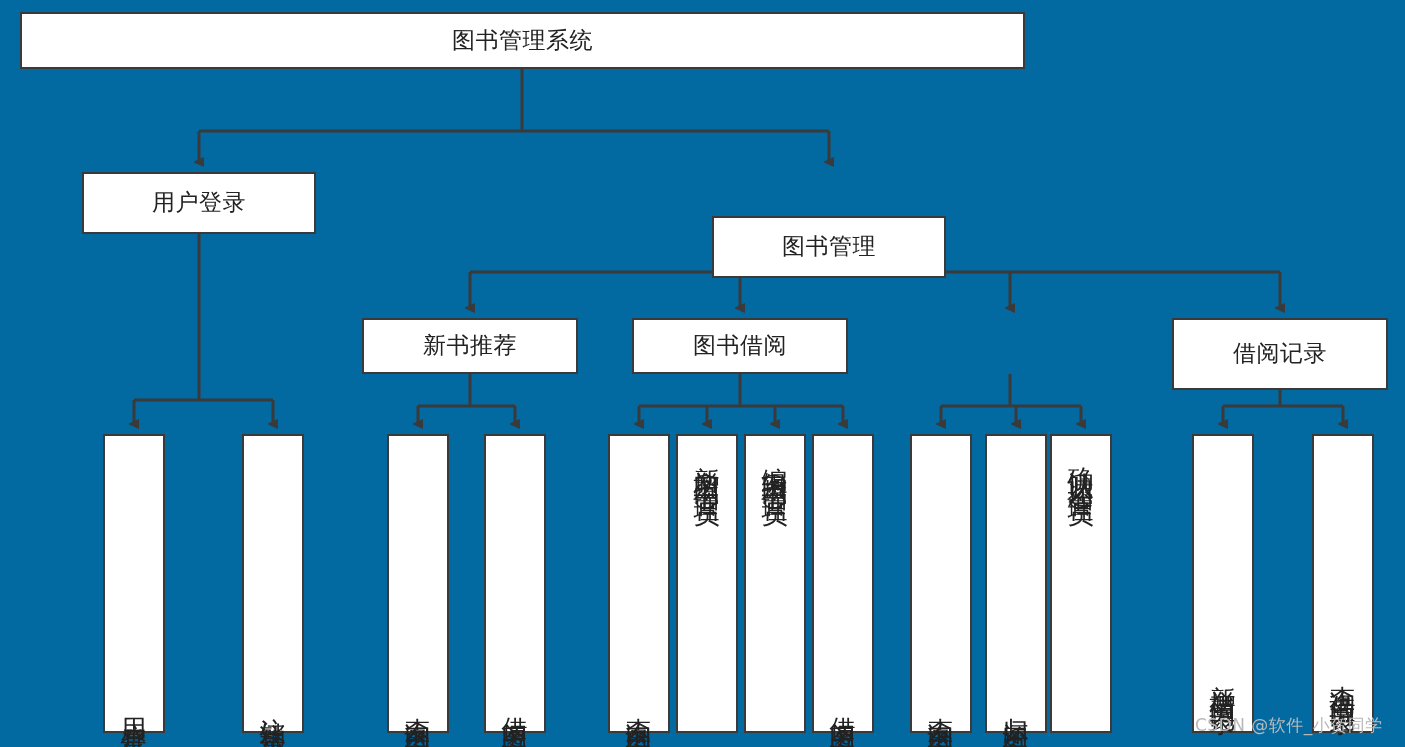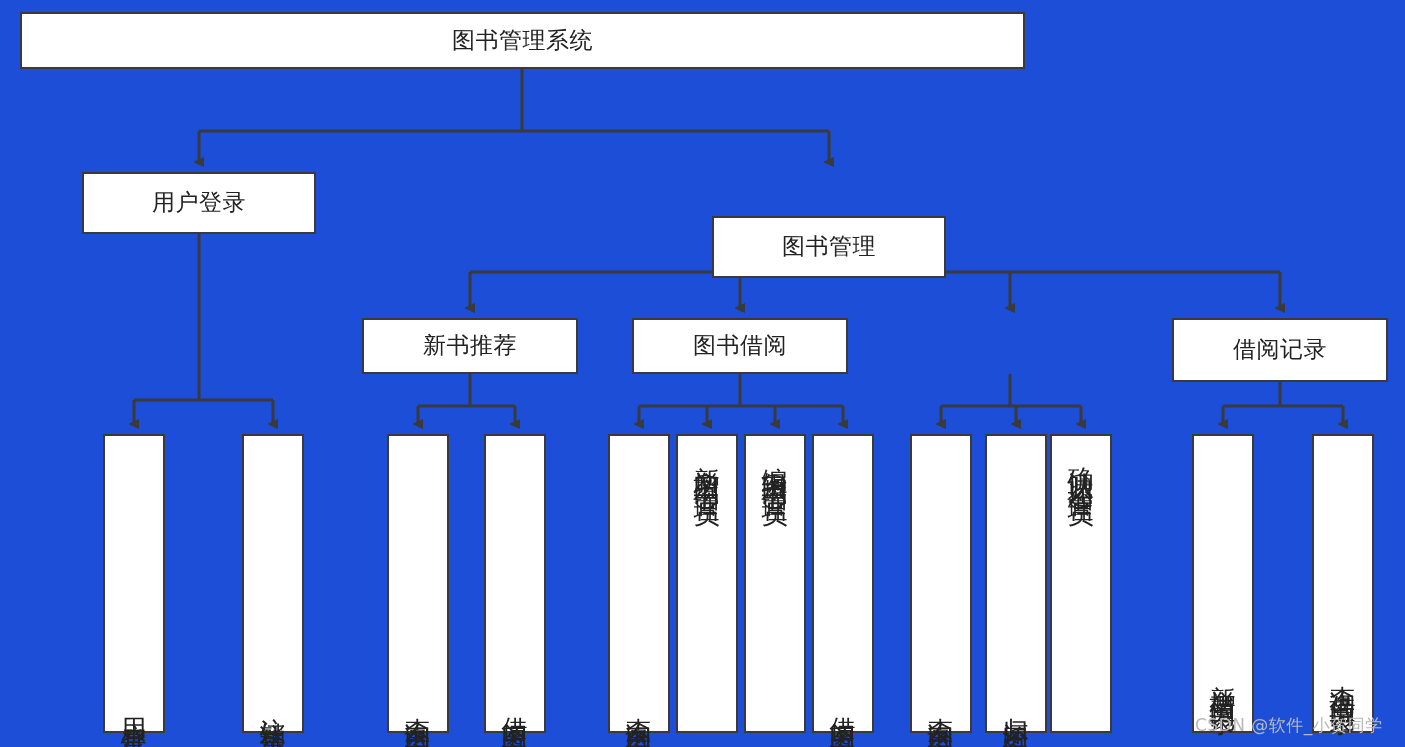--- a/index.html
+++ b/index.html
@@ -7,21 +7,21 @@
     padding: 0;
     background: #ffffff;
   }
   body {
     font-family: "DejaVu Sans", "Liberation Sans", sans-serif;
   }
   #canvas {
     position: relative;
     width: 1405px;
     height: 747px;
-    background: #1d4ed8;
+    background: #0369a1;
     overflow: hidden;
   }
   svg.connectors {
     position: absolute;
     left: 0;
     top: 0;
     width: 1405px;
     height: 747px;
     pointer-events: none;
   }
@@ -136,21 +136,21 @@
   <div class="node horiz" style="left:712px;top:172px;width:234px;height:62px;margin-top:44px;">
     <span class="label">图书管理</span>
   </div>
 
   <div class="node horiz" style="left:632px;top:318px;width:216px;height:56px;">
     <span class="label">图书借阅</span>
   </div>
   <div class="node horiz" style="left:362px;top:318px;width:216px;height:56px;">
     <span class="label">新书推荐</span>
   </div>
-  <div class="node horiz" style="left:1172px;top:318px;width:216px;height:64px;font-family:Liberation Serif, serif;">
+  <div class="node horiz" style="left:1172px;top:318px;width:216px;height:72px;font-family:Liberation Serif, serif;">
     <span class="label">借阅记录</span>
   </div>
 
   <div class="node vert" style="left:103px;top:434px;width:62px;height:299px;">
     <span class="label">用户登录</span>
   </div>
   <div class="node vert" style="left:242px;top:434px;width:62px;height:299px;">
     <span class="label">注销登录</span>
   </div>
 

